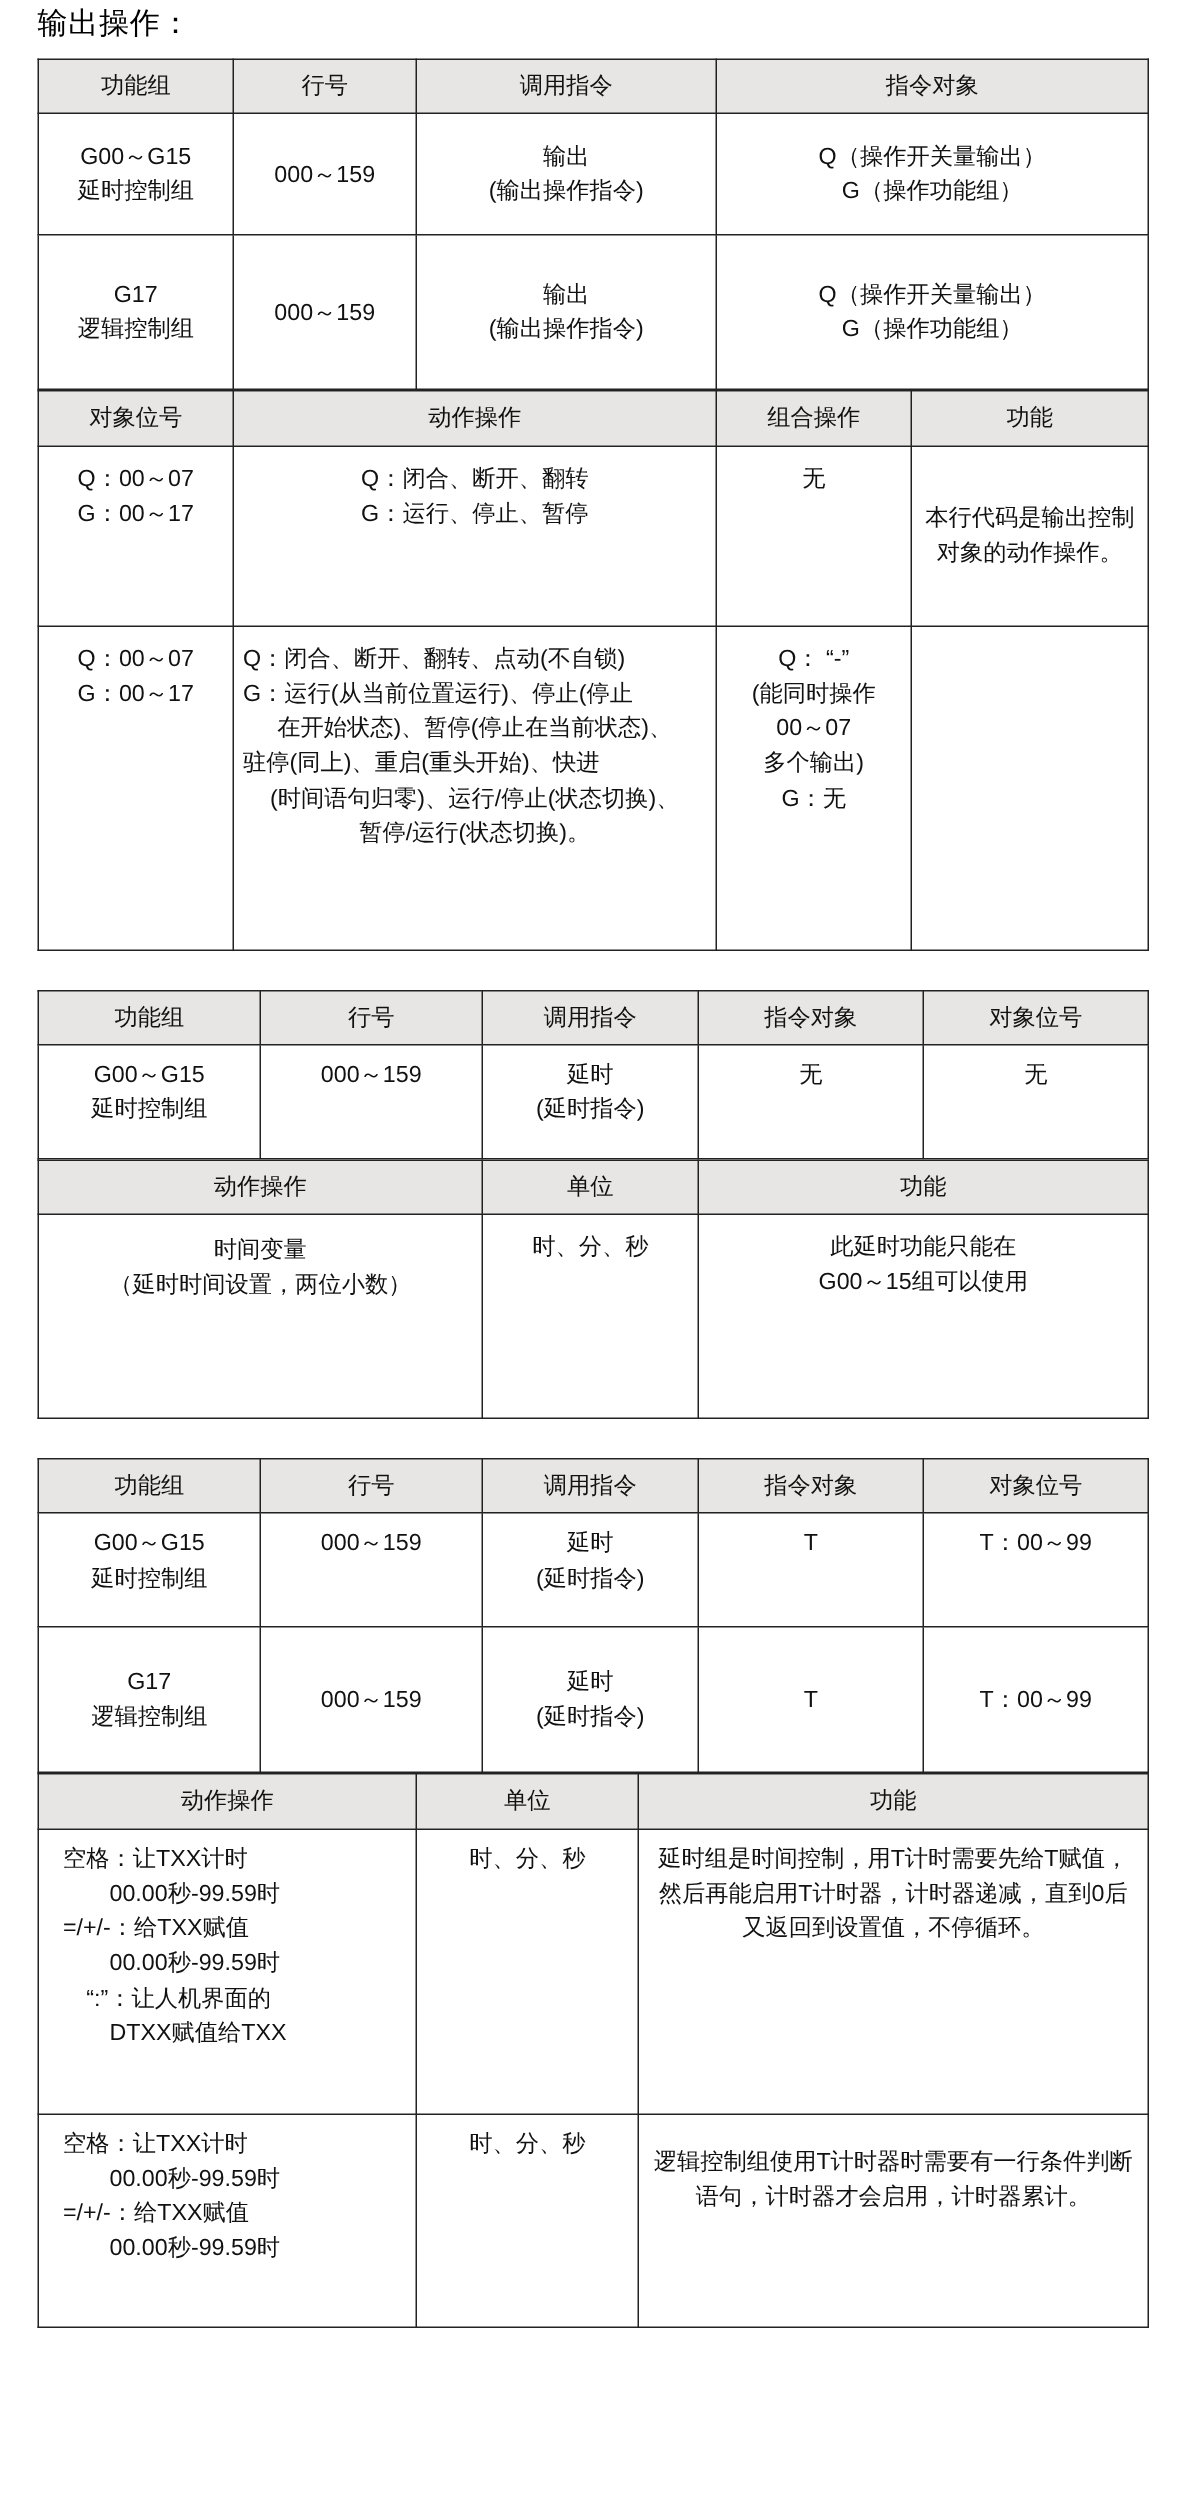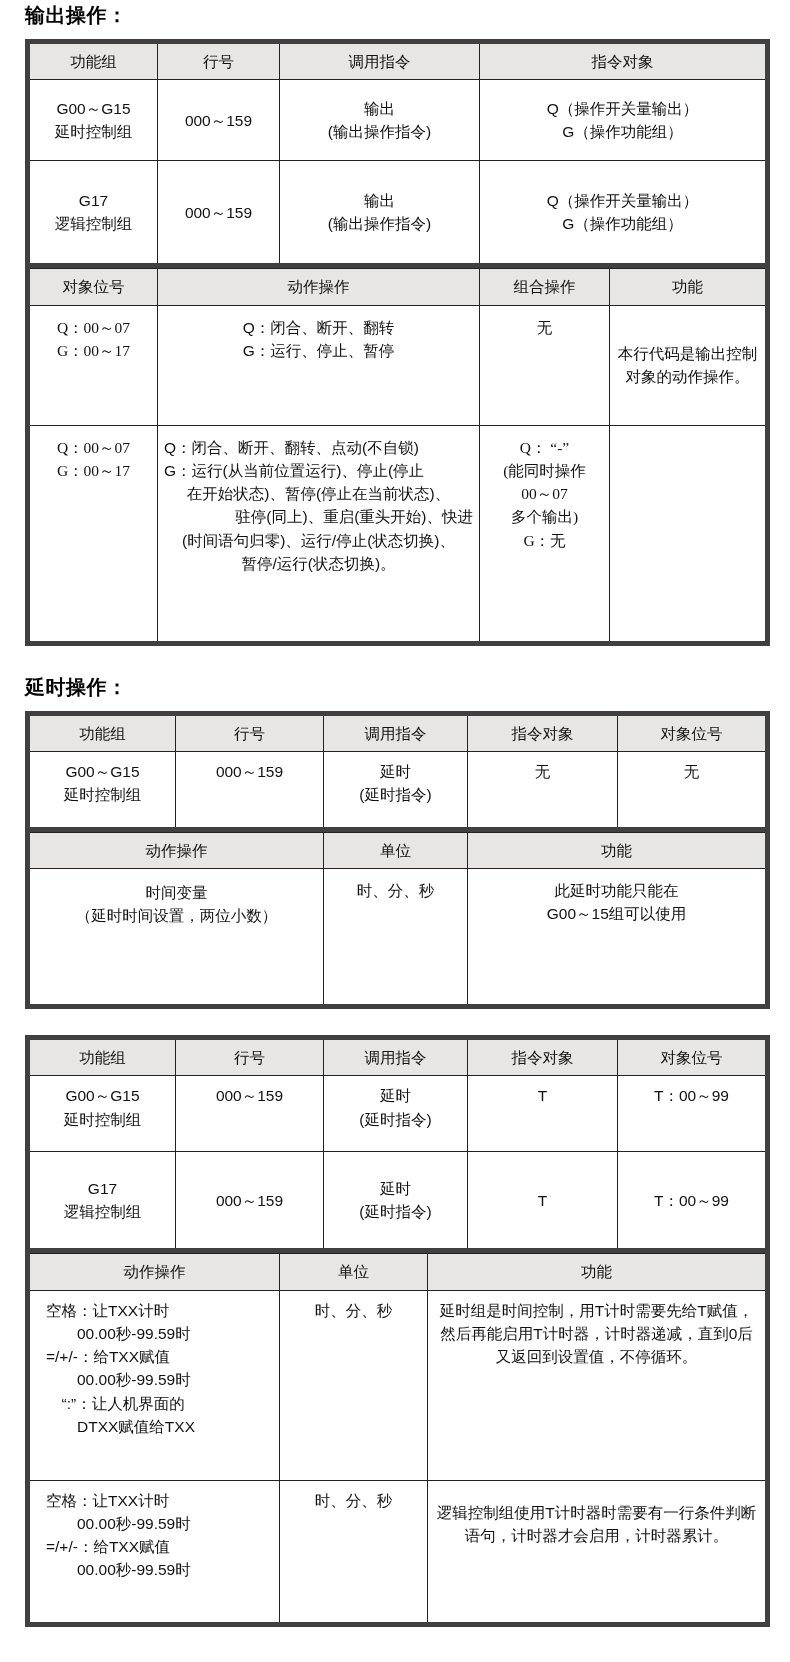--- a/index.html
+++ b/index.html
@@ -13,53 +13,52 @@
     color: #111111;
     -webkit-font-smoothing: antialiased;
   }
   .page {
     width: 790px;
     box-sizing: border-box;
     padding: 0 25px 18px 25px;
   }
   .section-title {
     font-size: 20px;
-    font-weight: bold;
+    font-weight: normal;
     letter-spacing: 0.5px;
     margin: 0 0 10px 0;
     padding-top: 2px;
     color: #000;
   }
   .section {
     margin-bottom: 26px;
   }
   table.grid {
     border-collapse: collapse;
     width: 740px;
     table-layout: fixed;
-    border: 5px solid #404040;
+    border: 1px solid #404040;
   }
   table.grid td, table.grid th {
     border: 1px solid #222;
     padding: 5px 6px;
     font-size: 15.5px;
     line-height: 1.5;
     text-align: center;
     vertical-align: middle;
     font-weight: normal;
     word-break: break-word;
   }
   table.grid th {
     background: #e8e6e4;
     font-size: 15.5px;
     padding: 6px 6px;
   }
   td.left {
     text-align: left;
-    font-family: Liberation Serif, serif;
   }
   .cell-lines > div {
     white-space: pre-wrap;
   }
   .tall-b td { height: 70px; }
   .tall-c td { height: 92px; }
 </style>
 </head>
 <body>
 
@@ -130,38 +129,37 @@
           <td style="vertical-align:middle">本行代码是输出控制对象的动作操作。</td>
         </tr>
         <tr>
           <td class="left" style="white-space:pre-line;vertical-align:top;padding-top:10px;height:200px">Q：00～07
 G：00～17</td>
           <td style="vertical-align:top;padding-top:10px">
             <div class="cell-lines">
               <div style="text-align:left">Q：闭合、断开、翻转、点动(不自锁)</div>
               <div style="text-align:left">G：运行(从当前位置运行)、停止(停止</div>
               <div style="text-align:center">在开始状态)、暂停(停止在当前状态)、</div>
-              <div style="text-align:right">驻停(同上)、重启(重头开始)、快进</div>
+              <div style="text-align:left">驻停(同上)、重启(重头开始)、快进</div>
               <div style="text-align:center">(时间语句归零)、运行/停止(状态切换)、</div>
               <div style="text-align:center">暂停/运行(状态切换)。</div>
             </div>
           </td>
           <td class="left" style="white-space:pre-line;vertical-align:top;padding-top:10px">Q：  “-”
 (能同时操作
 00～07
 多个输出)
 G：无</td>
           <td></td>
         </tr>
       </tbody>
     </table>
   </div>
 
   <div class="section">
-    <h2 class="section-title">延时操作：</h2>
 
     <table class="grid">
       <colgroup>
         <col style="width:148px">
           <col style="width:148px">
           <col style="width:144px">
           <col style="width:150px">
           <col style="width:150px">
       </colgroup>
       <thead>

